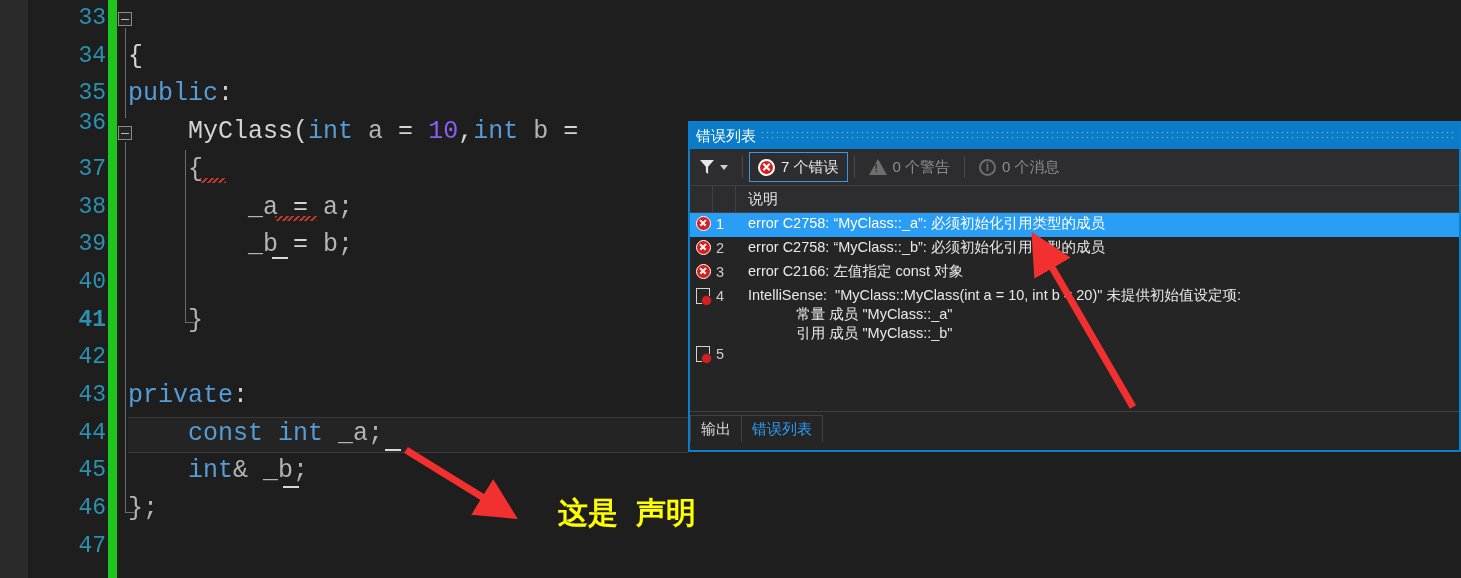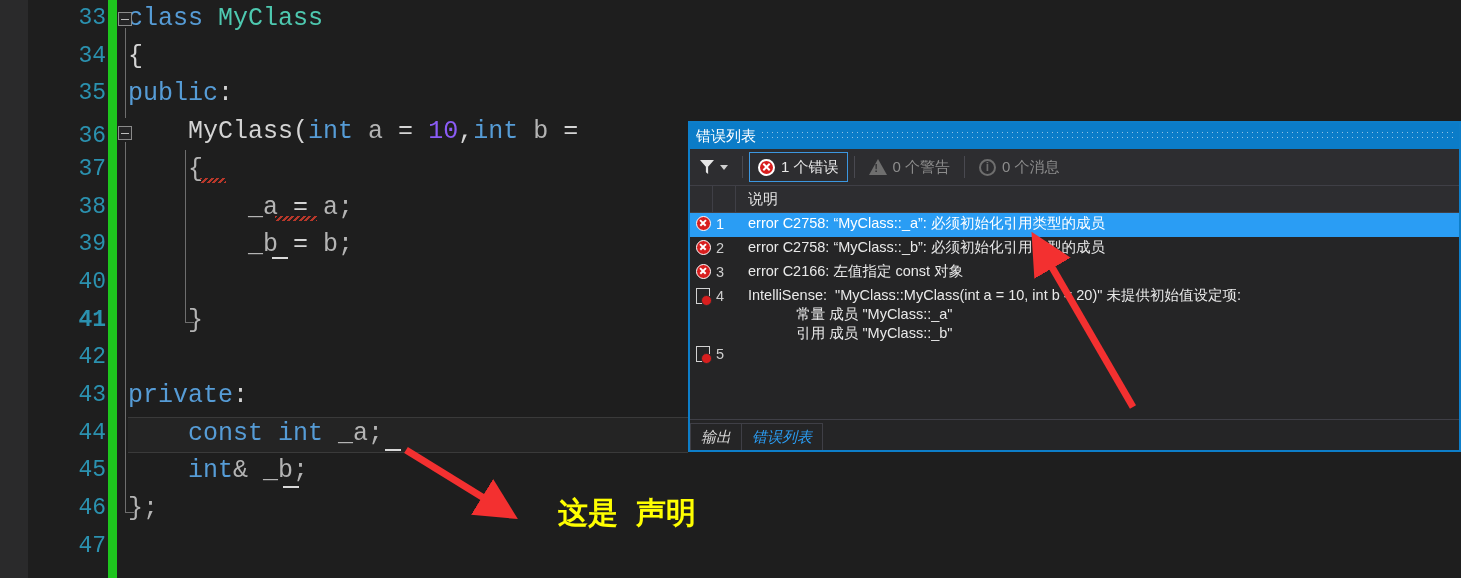--- a/index.html
+++ b/index.html
@@ -204,23 +204,23 @@
     width:14px;height:16px;position:relative;
     border:1.4px solid #d2d2d2;box-sizing:border-box;
     background:transparent;
   }
   .ico-doc:after{
     content:"";position:absolute;right:-3px;bottom:-3px;
     width:9px;height:9px;border-radius:50%;
     background:#d81e1e;border:1px solid #2b2b2b;
   }
   .panel-tabs{
-    position:absolute;left:0;right:0;bottom:0;height:30px;
+    position:absolute;left:0;right:0;bottom:8px;height:30px;
     background:#252526;border-top:1px solid #3f3f46;
-    display:flex;align-items:flex-end;font-style:italic;
+    display:flex;align-items:flex-end;
   }
   .ptab{
     height:26px;display:flex;align-items:center;
     padding:0 10px;font-size:15px;
     border:1px solid #3f3f46;border-bottom:none;
     background:#252526;color:#d8d8d8;margin-right:-1px;
   }
   .ptab.active{color:#2a9df4;}
 
   
@@ -235,37 +235,36 @@
 <div id="editor">
   <div class="edge-strip"></div>
   <div class="code-bg"></div>
 
   <div class="curline" style="top:417px;"></div>
 
   <div class="code-rows">
     <div class="lnum" style="top:0px;">33</div>
     <div class="lnum" style="top:37.7px;">34</div>
     <div class="lnum" style="top:75.4px;">35</div>
-    <div class="lnum" style="top:118px;">36</div>
+    <div class="lnum" style="top:105px;">36</div>
     <div class="lnum" style="top:150.8px;">37</div>
     <div class="lnum" style="top:188.5px;">38</div>
     <div class="lnum" style="top:226.2px;">39</div>
     <div class="lnum" style="top:263.9px;">40</div>
     <div class="lnum" style="top:301.6px;font-weight:bold;">41</div>
     <div class="lnum" style="top:339.3px;">42</div>
     <div class="lnum" style="top:377px;">43</div>
     <div class="lnum" style="top:414.7px;">44</div>
     <div class="lnum" style="top:452.4px;">45</div>
     <div class="lnum" style="top:490.1px;">46</div>
     <div class="lnum" style="top:527.8px;">47</div>
   </div>
 
   <div class="chbar" style="top:0;height:578px;"></div>
 
-  <div class="codetext" style="top:0px;"><span class="kw">class</span> <span class="ty">MyClass</span></div>
   <div class="codetext" style="top:37.7px;"><span class="punct">{</span></div>
   <div class="codetext" style="top:75.4px;"><span class="kw">public</span><span class="punct">:</span></div>
   <div class="codetext" style="top:113.1px;"><span class="pl">    MyClass</span><span class="punct">(</span><span class="kw">int</span> <span class="gray">a</span> <span class="punct">=</span> <span class="num">10</span><span class="punct">,</span><span class="kw">int</span> <span class="gray">b</span> <span class="punct">=</span></div>
   <div class="codetext" style="top:150.8px;"><span class="gray">    {</span></div>
   <div class="codetext" style="top:188.5px;"><span class="gray">        _a</span> <span class="punct">=</span> <span class="gray">a;</span></div>
   <div class="codetext" style="top:226.2px;"><span class="gray">        _b</span> <span class="punct">=</span> <span class="gray">b;</span></div>
   <div class="codetext" style="top:263.9px;"></div>
   <div class="codetext" style="top:301.6px;"><span class="gray">    }</span></div>
   <div class="codetext" style="top:339.3px;"></div>
   <div class="codetext" style="top:377px;"><span class="kw">private</span><span class="punct">:</span></div>
@@ -300,21 +299,21 @@
   </div>
 
   <div class="panel-toolbar">
     <div class="tb-filter">
       <span class="filter-glyph"></span>
       <span class="caret"></span>
     </div>
     <div class="vsep"></div>
     <div class="chip selected">
       <span class="ico-err"></span>
-      <span>1 个错误</span>
+      <span>7 个错误</span>
     </div>
     <div class="vsep"></div>
     <div class="chip dim">
       <span class="ico-warn"></span>
       <span>0 个警告</span>
     </div>
     <div class="vsep"></div>
     <div class="chip dim">
       <span class="ico-info">i</span>
       <span>0 个消息</span>

